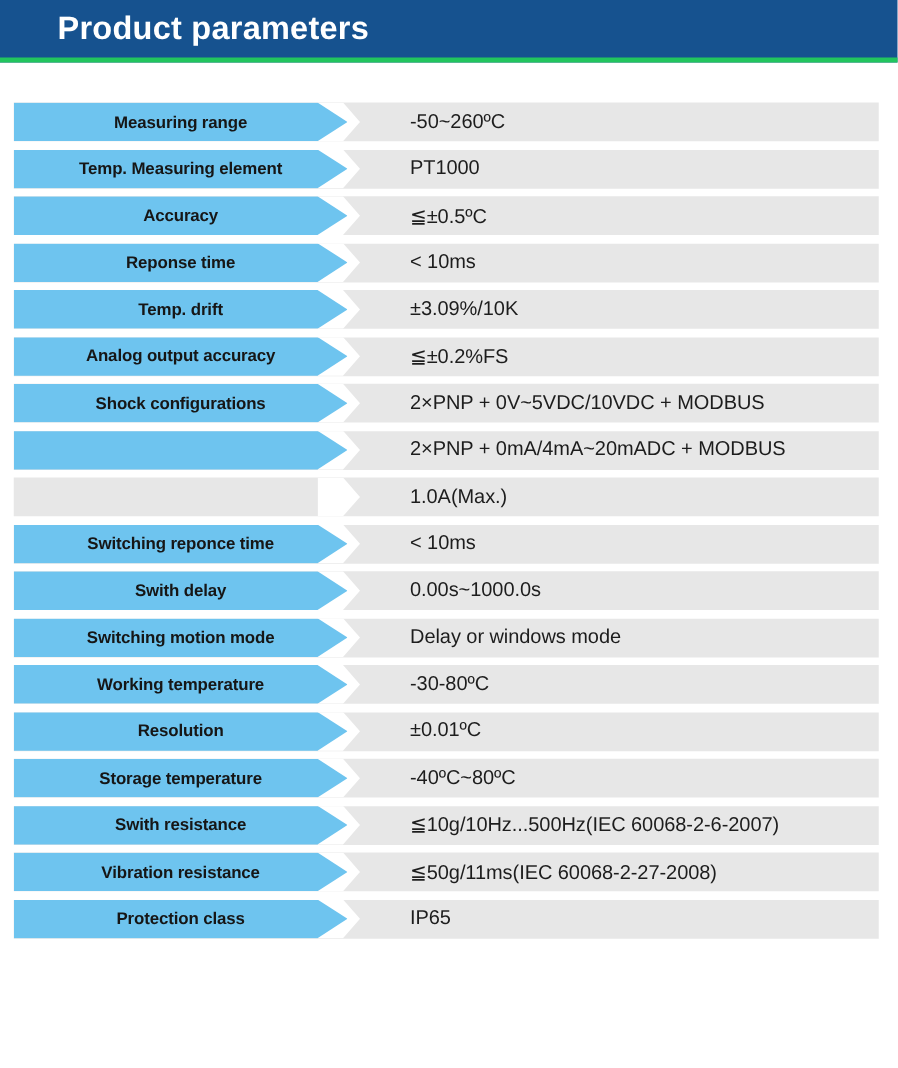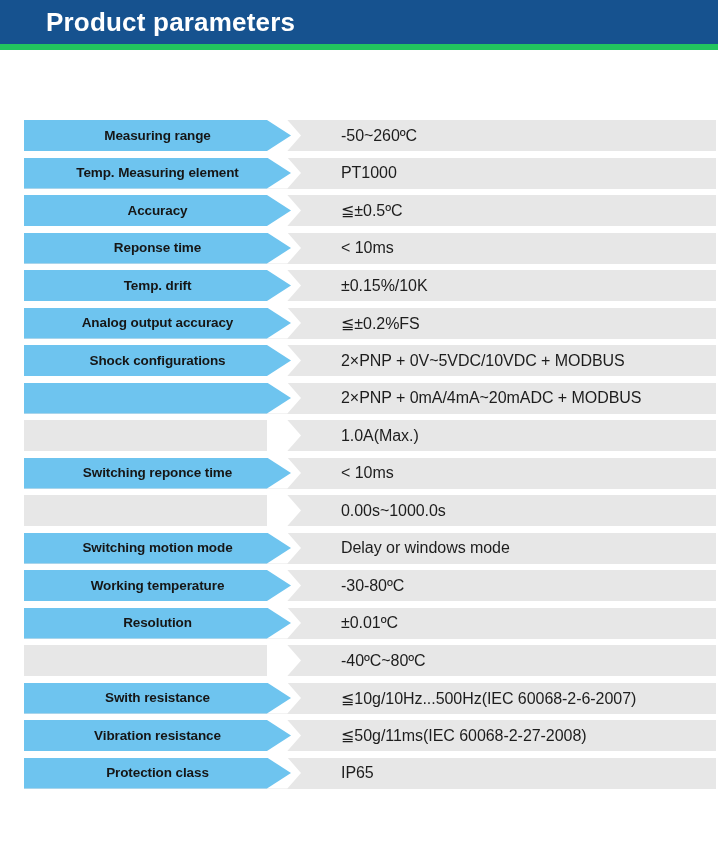--- a/index.html
+++ b/index.html
@@ -16,43 +16,42 @@
   }
 
   
   .header-bar {
     position: absolute;
     left: 0;
     top: 0;
     width: 718px;
     height: 50px;
     background: #16528f;
-    border-bottom: 6px solid #22c55e;
+    border-bottom: 4px solid #22c55e;
     box-sizing: border-box;
     text-decoration: underline;
   }
   .header-title {
     position: absolute;
     left: 46px;
     top: 50%;
     transform: translateY(-50%);
     color: #ffffff;
     font-size: 26px;
     font-weight: bold;
     letter-spacing: 0.2px;
     white-space: nowrap;
   }
 
   
   .spec-table {
     position: absolute;
-    left: 24px;
+    left: 11px;
     top: 82px;
     width: 564px;
-    margin-top: 38px;
   }
 
   .spec-row {
     position: relative;
     height: 31px;
     margin-bottom: 6.5px;
   }
 
   
   .value-band {
@@ -155,21 +154,21 @@
         <span class="label-text">Reponse time</span>
       </div>
       <div class="value-text">&lt; 10ms</div>
     </div>
     <div class="spec-row">
       <div class="value-band"></div>
       <div class="notch"></div>
       <div class="label-chevron">
         <span class="label-text">Temp. drift</span>
       </div>
-      <div class="value-text">±0.15%/10K</div>
+      <div class="value-text">±3.09%/10K</div>
     </div>
     <div class="spec-row">
       <div class="value-band"></div>
       <div class="notch"></div>
       <div class="label-chevron">
         <span class="label-text">Analog output accuracy</span>
       </div>
       <div class="value-text">≦±0.2%FS</div>
     </div>
     <div class="spec-row">
@@ -197,20 +196,23 @@
       <div class="value-band"></div>
       <div class="notch"></div>
       <div class="label-chevron">
         <span class="label-text">Switching reponce time</span>
       </div>
       <div class="value-text">&lt; 10ms</div>
     </div>
     <div class="spec-row">
       <div class="value-band"></div>
       <div class="notch"></div>
+      <div class="label-chevron">
+        <span class="label-text">Swith delay</span>
+      </div>
       <div class="value-text">0.00s~1000.0s</div>
     </div>
     <div class="spec-row">
       <div class="value-band"></div>
       <div class="notch"></div>
       <div class="label-chevron">
         <span class="label-text">Switching motion mode</span>
       </div>
       <div class="value-text">Delay or windows mode</div>
     </div>
@@ -226,20 +228,23 @@
       <div class="value-band"></div>
       <div class="notch"></div>
       <div class="label-chevron">
         <span class="label-text">Resolution</span>
       </div>
       <div class="value-text">±0.01ºC</div>
     </div>
     <div class="spec-row">
       <div class="value-band"></div>
       <div class="notch"></div>
+      <div class="label-chevron">
+        <span class="label-text">Storage temperature</span>
+      </div>
       <div class="value-text">-40ºC~80ºC</div>
     </div>
     <div class="spec-row">
       <div class="value-band"></div>
       <div class="notch"></div>
       <div class="label-chevron">
         <span class="label-text">Swith resistance</span>
       </div>
       <div class="value-text">≦10g/10Hz...500Hz(IEC 60068-2-6-2007)</div>
     </div>

